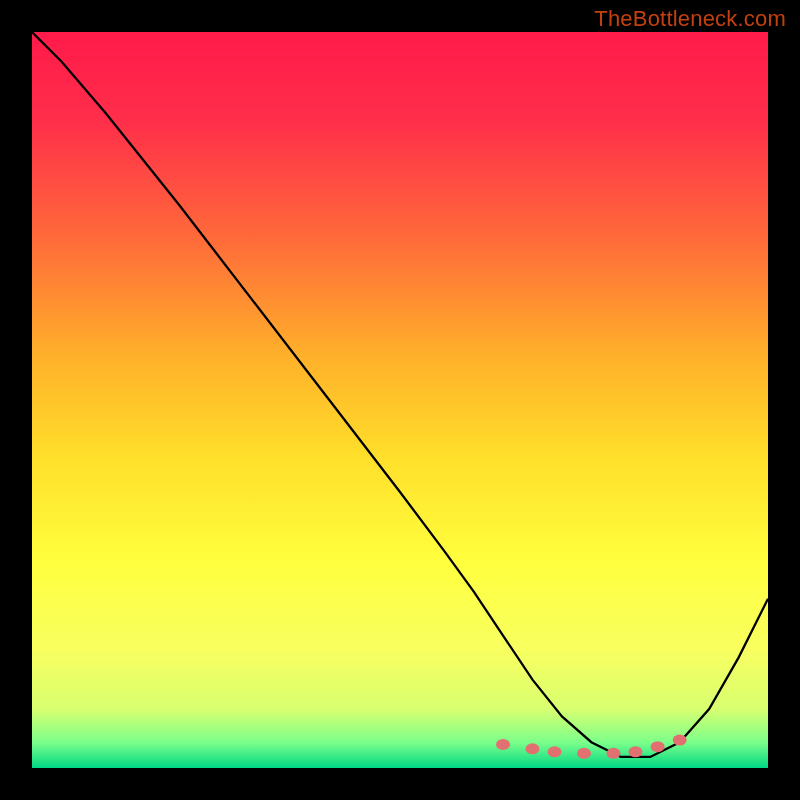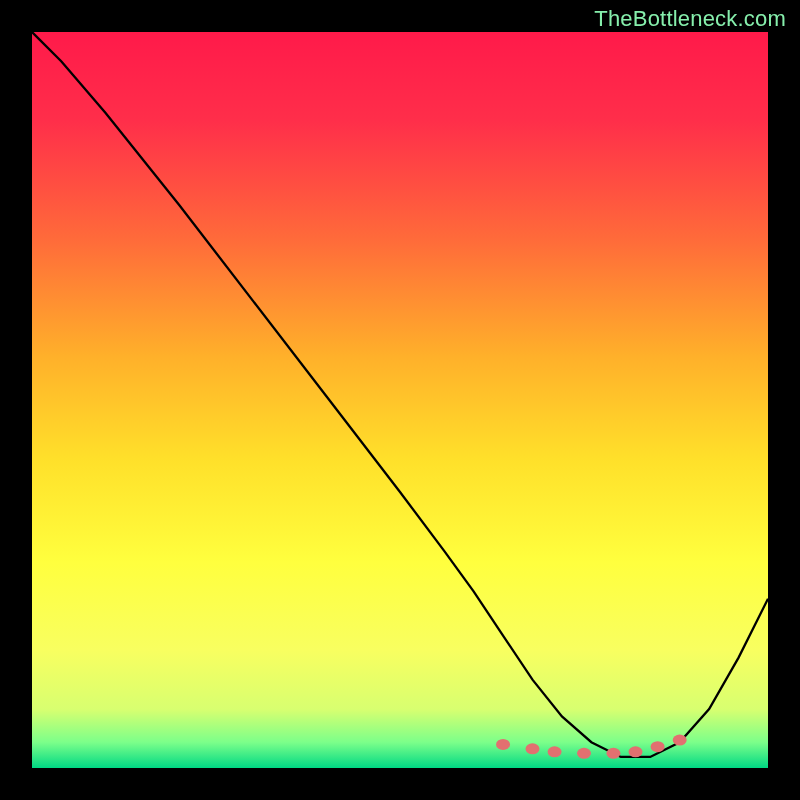--- a/index.html
+++ b/index.html
@@ -7,21 +7,21 @@
   .container {
     width: 800px;
     height: 800px;
     background: #000;
     position: relative;
   }
   .watermark {
     position: absolute;
     top: 6px;
     right: 14px;
-    color: #86efac;
+    color: #c2410c;
     font-family: Arial, sans-serif;
     font-size: 22px;
     font-weight: 400;
     letter-spacing: 0.2px;
   }
   .plot-area {
     position: absolute;
     left: 32px;
     top: 32px;
     width: 736px;

